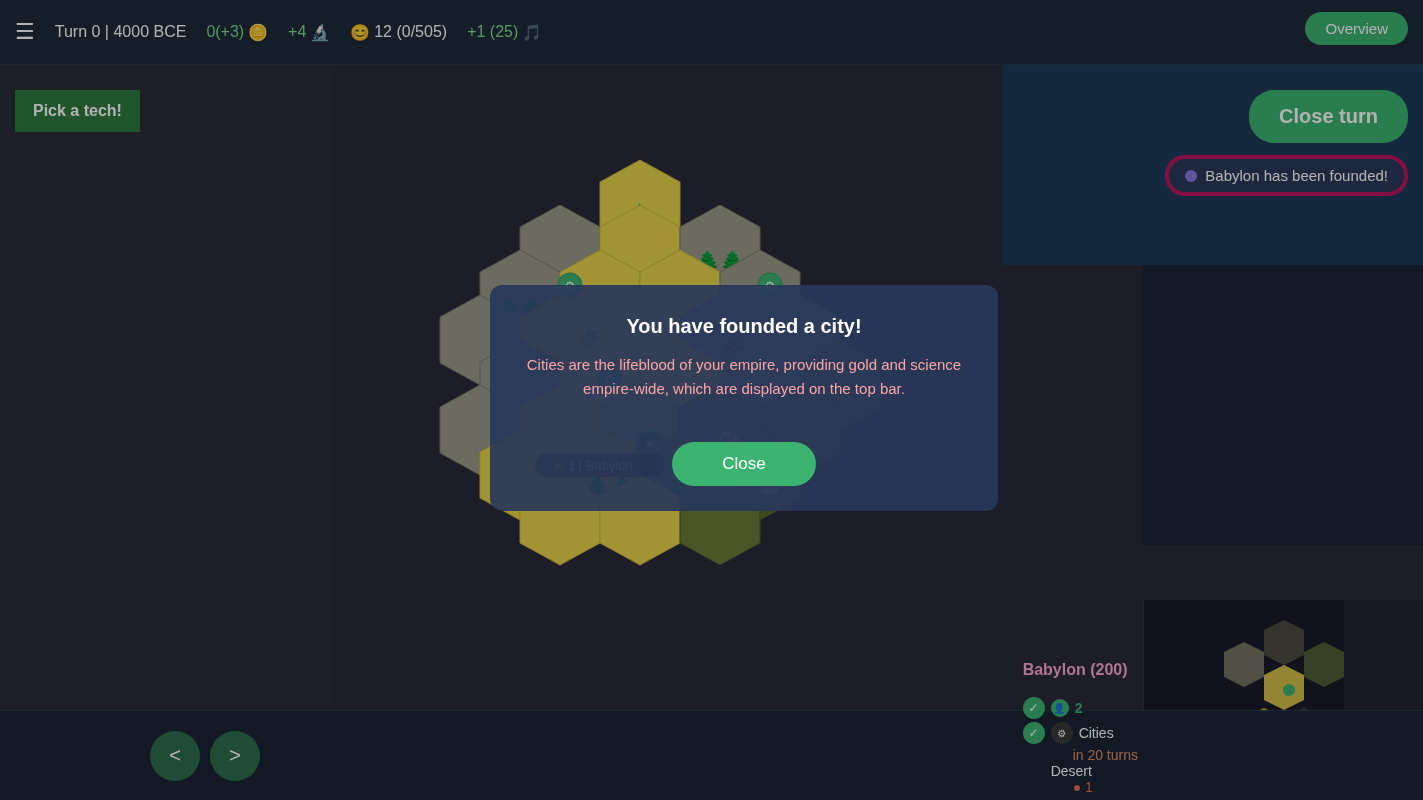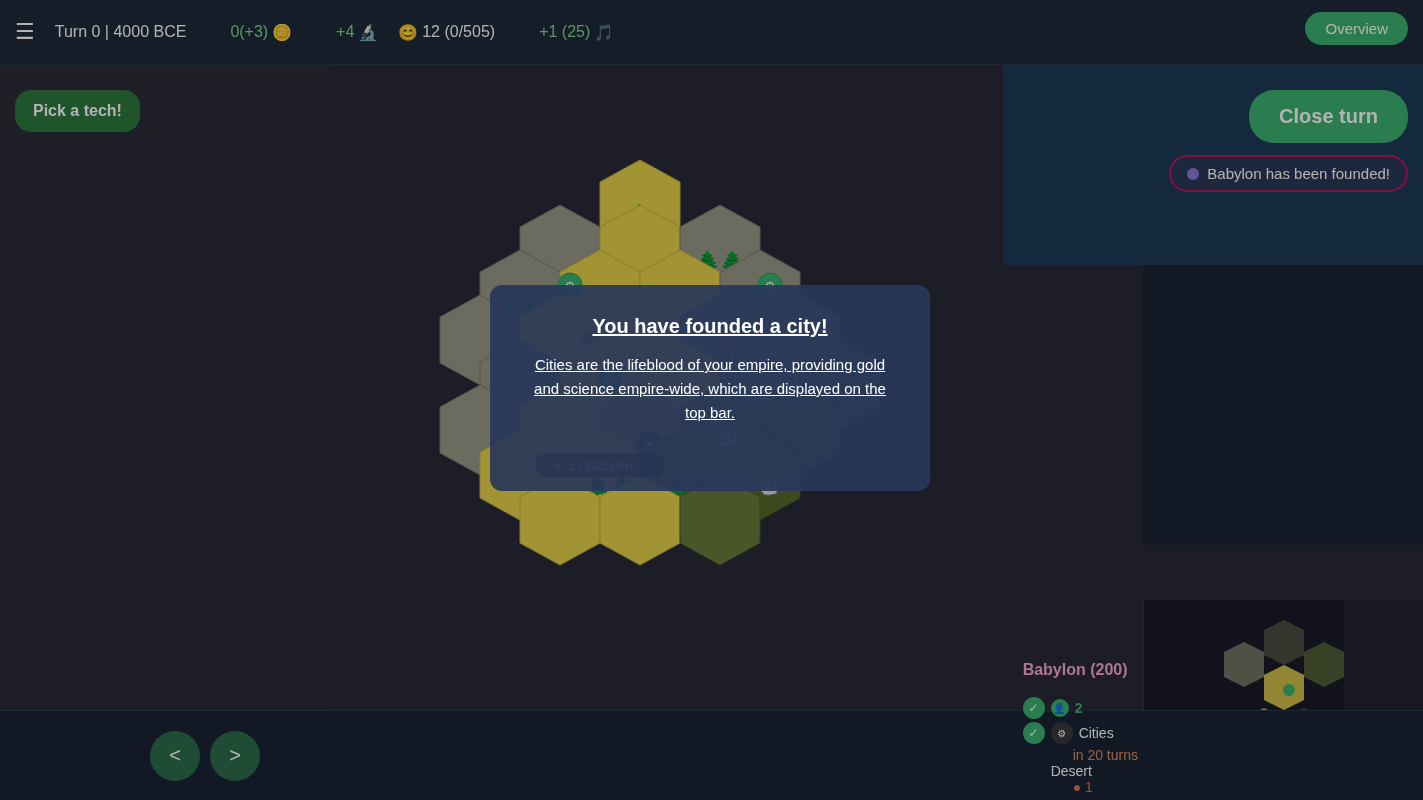--- a/index.html
+++ b/index.html
@@ -44,21 +44,21 @@
     .stat-item {
       display: flex;
       align-items: center;
       color: white;
       font-size: 16px;
       margin-right: 20px;
       gap: 4px;
       text-align: center;
     }
 
-    .stat-positive { color: #7ddc8a; margin-left: 24px; }
+    .stat-positive { color: #7ddc8a; }
 
     #overview-btn {
       position: absolute;
       right: 15px;
       top: 12px;
       background: #3cb371;
       color: white;
       border: none;
       border-radius: 20px;
       padding: 8px 20px;
@@ -67,21 +67,21 @@
     }
 
     
     #pick-tech-btn {
       position: absolute;
       top: 90px;
       left: 15px;
       background: #2e7a3e;
       color: white;
       border: none;
-      border-radius: 16px;
+      border-radius: 0;
       padding: 12px 18px;
       font-size: 16px;
       font-weight: bold;
       cursor: pointer;
       z-index: 10;
     }
 
     
     #next-turn-btn {
       position: absolute;
@@ -97,21 +97,21 @@
       cursor: pointer;
       z-index: 10;
     }
 
     
     #babylon-notif {
       position: absolute;
       top: 155px;
       right: 15px;
       background: #2a3a5a;
-      border: 2px solid #be185d;
+      border: 4px solid #be185d;
       border-radius: 20px;
       padding: 8px 16px;
       color: white;
       font-size: 15px;
       display: flex;
       align-items: center;
       gap: 8px;
       z-index: 10;
     }
 
@@ -131,40 +131,39 @@
       z-index: 20;
       display: flex;
       align-items: center;
       justify-content: center;
     }
 
     #modal {
       position: absolute;
       top: 285px;
       left: 490px;
-      width: 440px;
+      width: 508px;
       background: rgba(40, 55, 90, 0.92);
       border-radius: 12px;
       padding: 30px 35px 25px;
       color: white;
       text-align: center;
       z-index: 25;
-      text-decoration: underline;
     }
 
     #modal-title {
       font-size: 20px;
       font-weight: bold;
       margin-bottom: 15px;
     }
 
     #modal-body {
       font-size: 15px;
       line-height: 1.6;
-      color: #ffffff;
+      color: #fca5a5;
       margin-bottom: 41px;
     }
 
     #close-btn {
       background: #3cb371;
       color: white;
       border: none;
       border-radius: 25px;
       padding: 12px 50px;
       font-size: 17px;
@@ -412,20 +411,21 @@
 </div>
 
 <div id="modal-overlay">
   <div id="modal">
     <div id="modal-title">You have founded a city!</div>
     <div id="modal-body">
       <span>Cities are the lifeblood of your empire,
 providing gold and science empire-wide,
 which are displayed on the top bar.</span>
     </div>
+    <button id="close-btn">Close</button>
   </div>
 </div>
 
 <div id="bottom-bar">
   <div id="nav-arrows">
     <button class="nav-arrow-btn">&lt;</button>
     <button class="nav-arrow-btn">&gt;</button>
   </div>
 </div>
 

